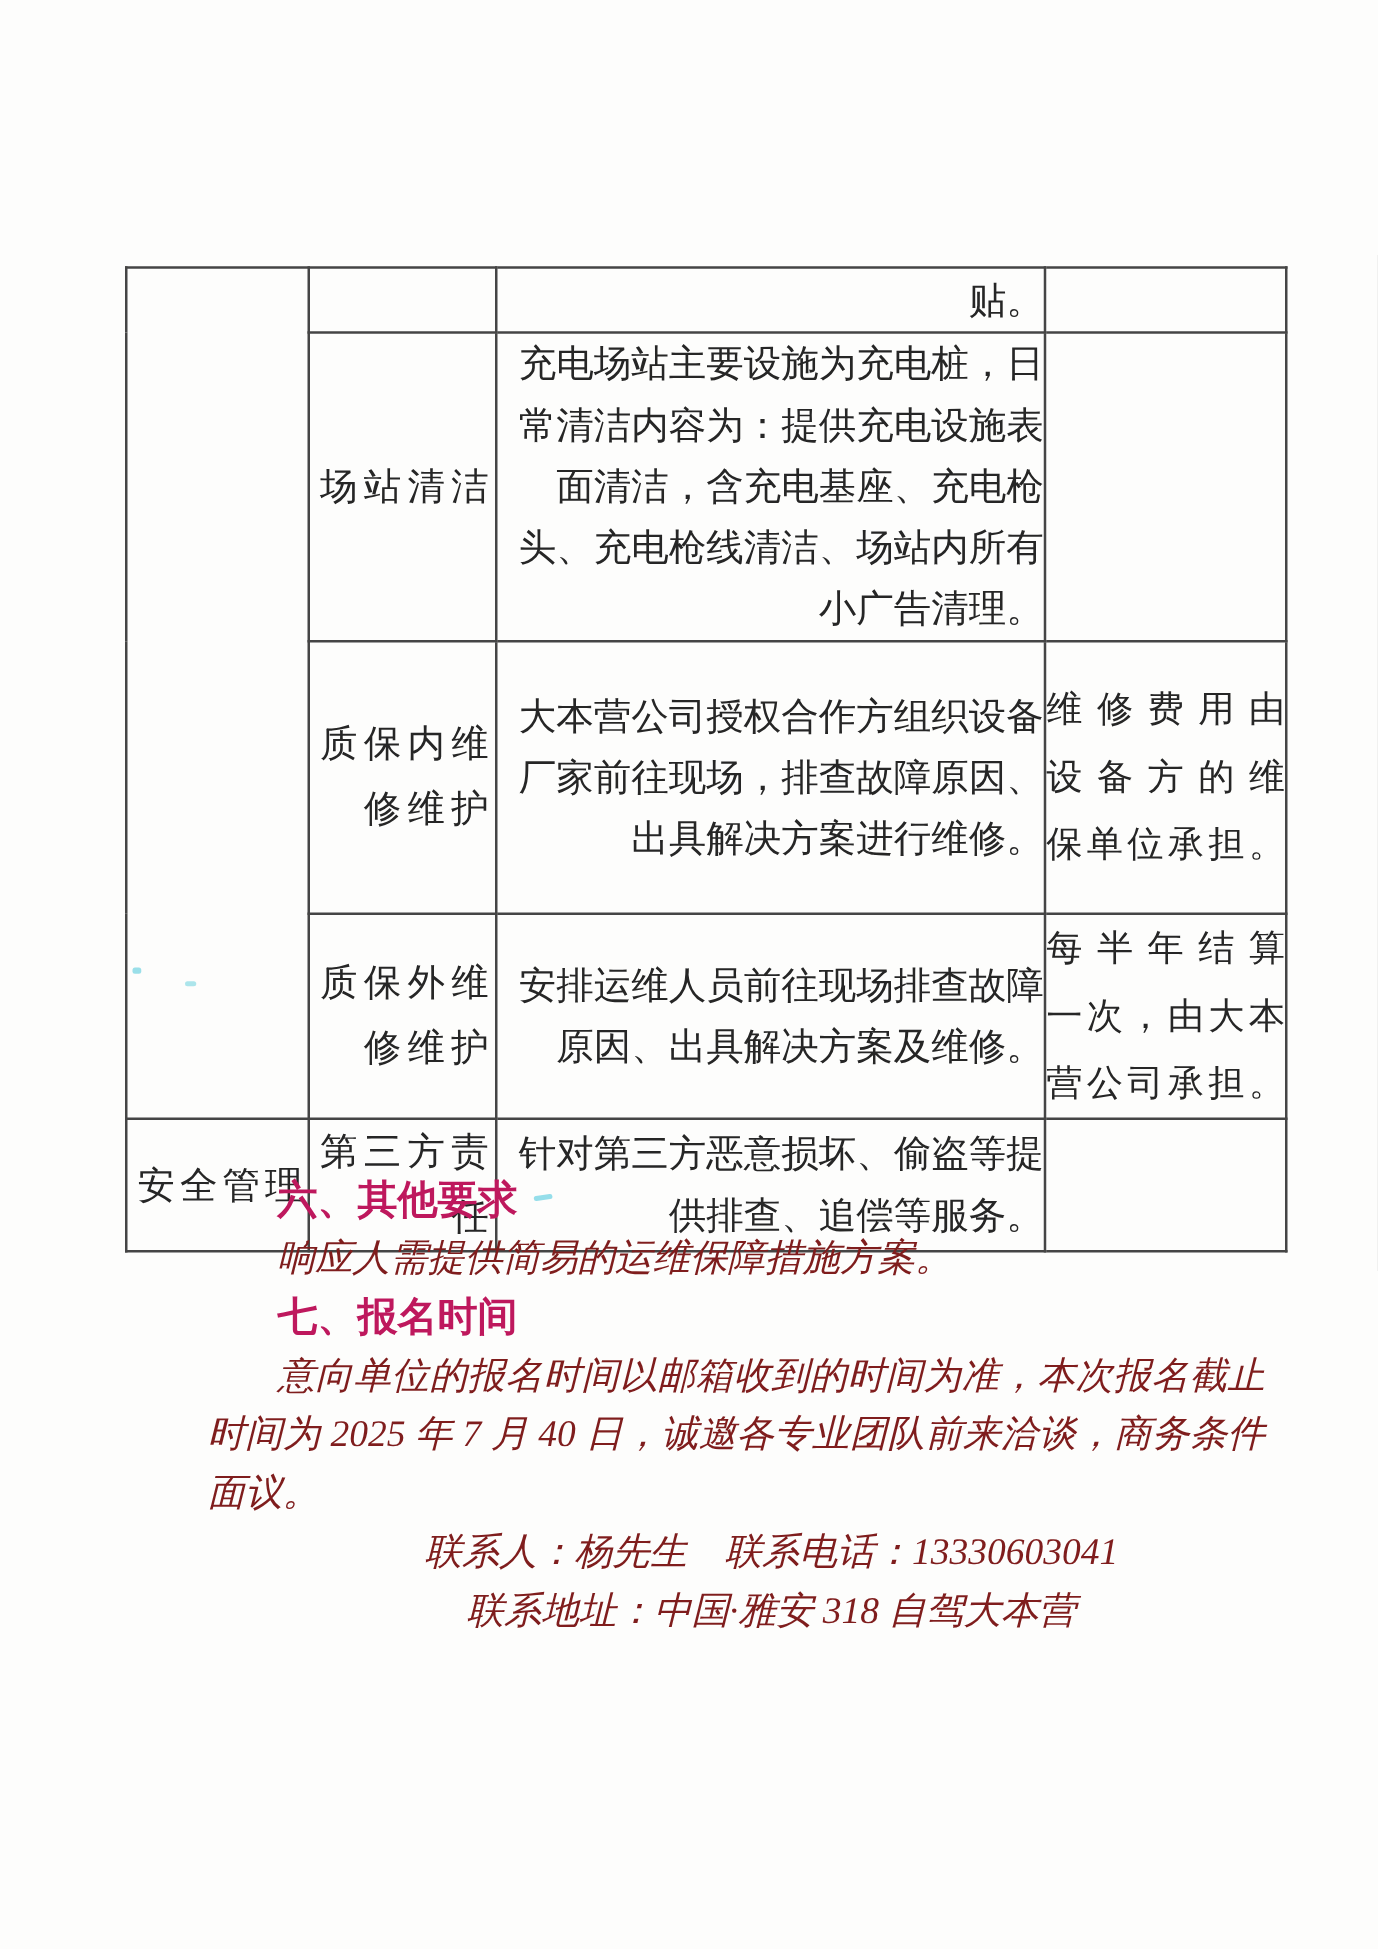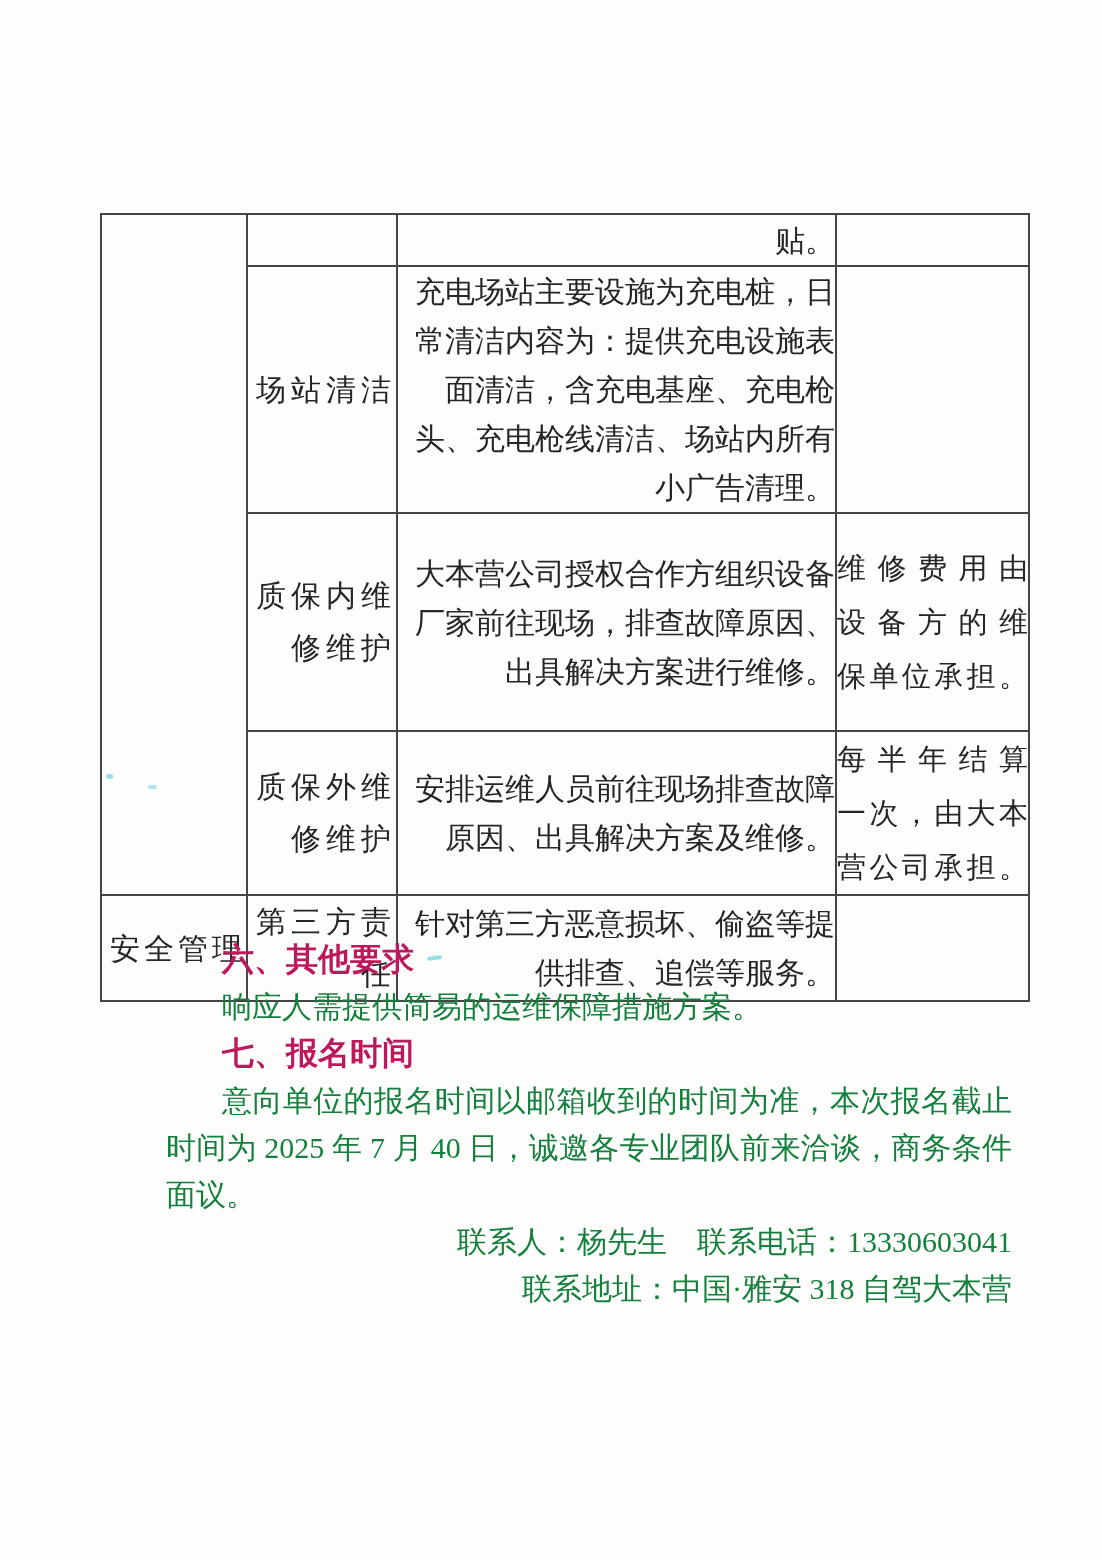--- a/index.html
+++ b/index.html
@@ -74,23 +74,24 @@
     line-height: 47px;
     color: #be185d;
   }
   .heading.gap { margin-top: 7px; }
   .para {
     margin: 0;
     font-size: 30px;
     line-height: 47px;
     text-align: justify;
     text-indent: 56px;
-    color: #15803d;
+    color: #7f1d1d;
+    font-style: italic;
   }
-  .para.no-justify { text-align: right; }
+  .para.no-justify { text-align: center; }
   
   .artifact { position: absolute; border-radius: 2px; }
   .speck1 { left: 106px; top: 774px; width: 7px;  height: 5px; background: #49c7d8; opacity: .55; }
   .speck2 { left: 148px; top: 785px; width: 9px;  height: 4px; background: #49c7d8; opacity: .45; }
   .dash1  { left: 427px; top: 956px; width: 15px; height: 4px; background: #3fc4da; opacity: .55; transform: rotate(-8deg); }
 </style>
 </head>
 <body>
 
 <div class="page">

